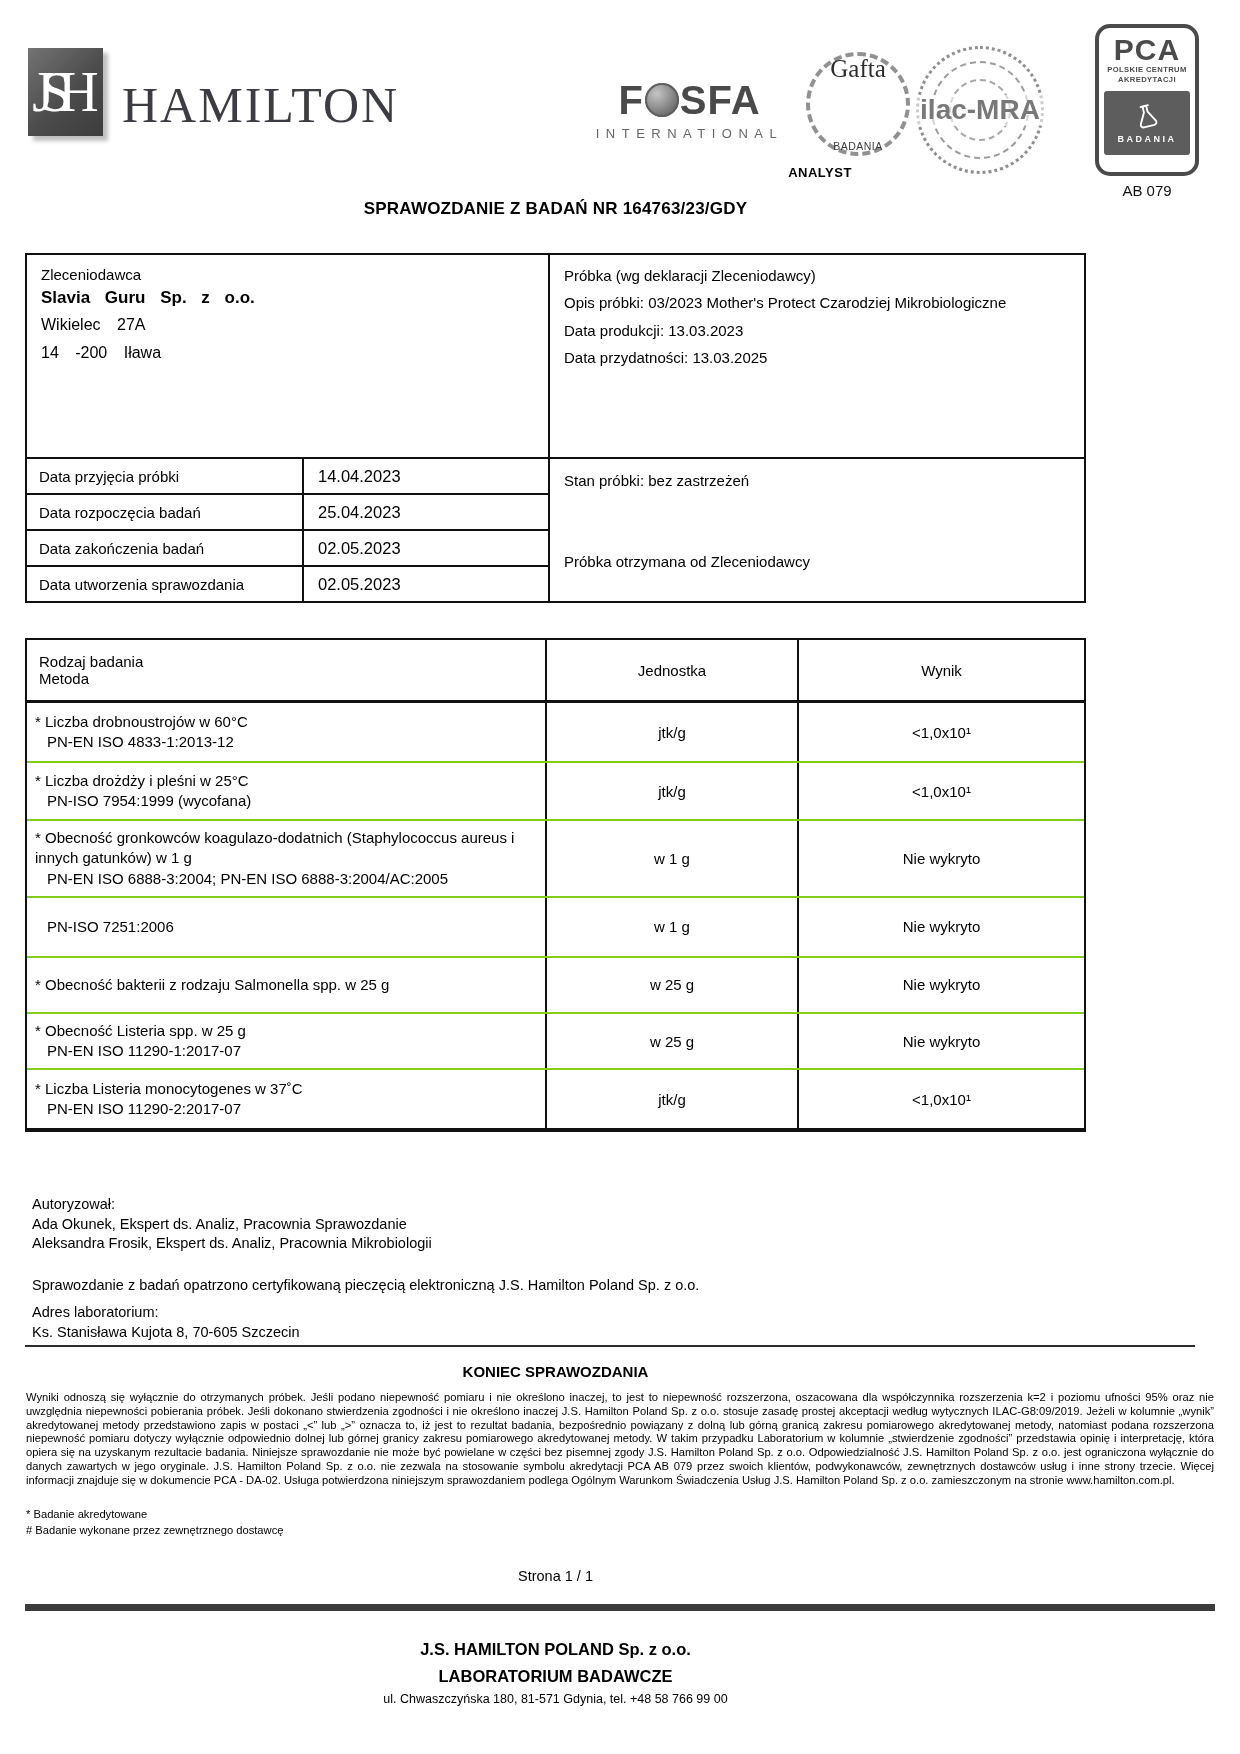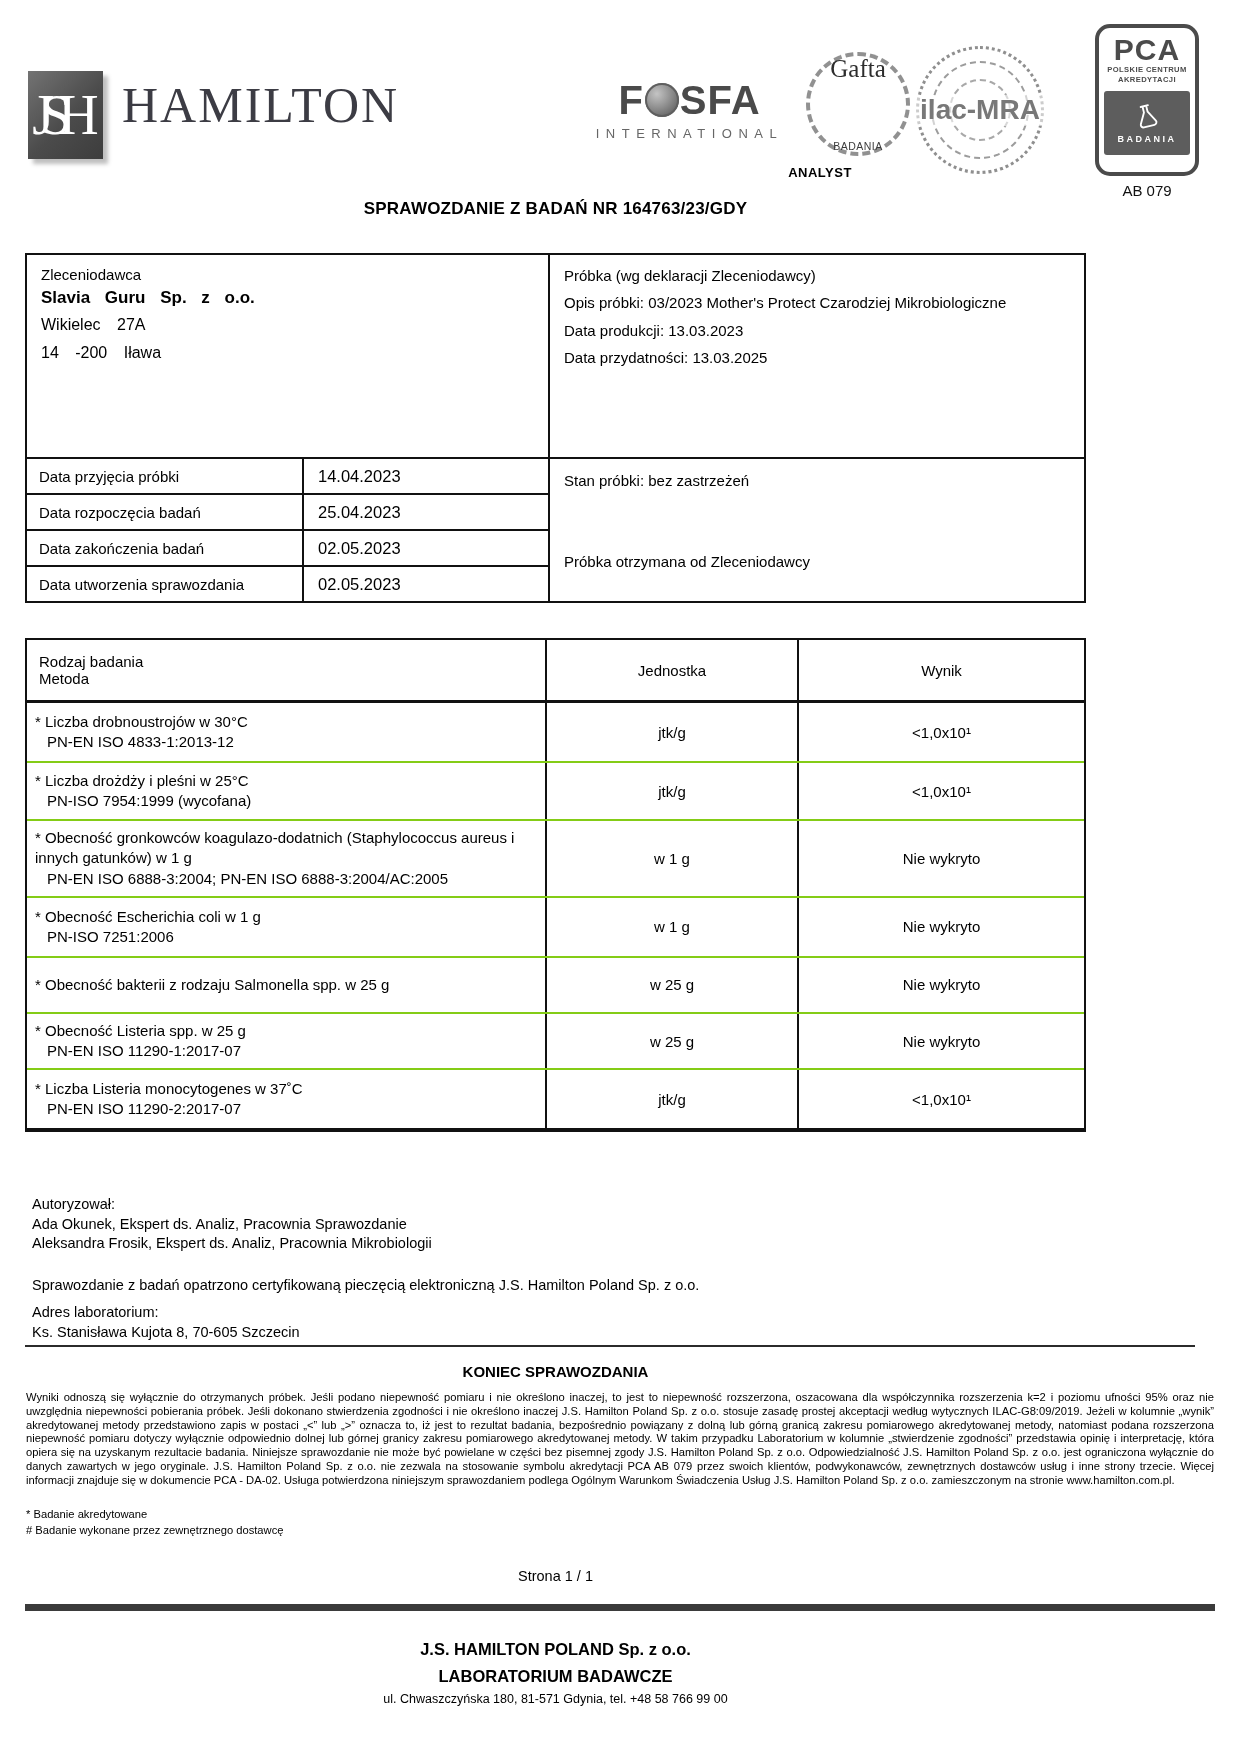--- a/index.html
+++ b/index.html
@@ -1,20 +1,20 @@
 <!DOCTYPE html>
 <html><head>
 <meta charset="utf-8">
 <style>
   html,body{margin:0;padding:0;background:#fff;}
   .page{position:relative;width:1240px;height:1754px;background:#ffffff;
         font-family:"Liberation Sans", sans-serif;color:#000;overflow:hidden;}
 
   
-  .jsh-box{position:absolute;left:28px;top:71px;width:75px;height:88px;
+  .jsh-box{position:absolute;left:28px;top:48px;width:75px;height:88px;
            background:linear-gradient(135deg,#737373 0%,#4b4b4b 55%,#3d3d3d 100%);
            box-shadow:5px 5px 4px rgba(0,0,0,0.25);
            display:flex;align-items:center;justify-content:center;}
   .jsh-text{font-family:"Liberation Serif",serif;color:#fff;font-size:56px;
             letter-spacing:-0.24em;padding-right:0.24em;line-height:1;}
   .hamilton{position:absolute;left:122px;top:80px;font-family:"Liberation Serif",serif;
             font-size:50px;line-height:1;color:#3c3c44;letter-spacing:2px;}
 
   .fosfa{position:absolute;left:582px;top:80px;width:215px;text-align:center;}
   .fosfa-line{display:flex;align-items:center;justify-content:center;
@@ -187,21 +187,21 @@
       <div class="hc">
         <div>Rodzaj badania</div>
         <div>Metoda</div>
       </div>
       <div class="hc center bl">Jednostka</div>
       <div class="hc center bl">Wynik</div>
     </div>
 
     <div class="r-row" style="min-height:58px">
       <div class="tc">
-        <div>* Liczba drobnoustrojów w 30°C</div>
+        <div>* Liczba drobnoustrojów w 60°C</div>
         <div class="method">PN-EN ISO 4833-1:2013-12</div>
       </div>
       <div class="cc">jtk/g</div>
       <div class="cc">&lt;1,0x10¹</div>
     </div>
 
     <div class="r-row" style="min-height:56px">
       <div class="tc">
         <div>* Liczba drożdży i pleśni w 25°C</div>
         <div class="method">PN-ISO 7954:1999 (wycofana)</div>
@@ -214,21 +214,20 @@
       <div class="tc">
         <div>* Obecność gronkowców koagulazo-dodatnich (Staphylococcus aureus i innych gatunków) w 1 g</div>
         <div class="method">PN-EN ISO 6888-3:2004; PN-EN ISO 6888-3:2004/AC:2005</div>
       </div>
       <div class="cc">w 1 g</div>
       <div class="cc">Nie wykryto</div>
     </div>
 
     <div class="r-row" style="min-height:58px">
       <div class="tc">
-        <div>* Obecność Escherichia coli w 1 g</div>
         <div class="method">PN-ISO 7251:2006</div>
       </div>
       <div class="cc">w 1 g</div>
       <div class="cc">Nie wykryto</div>
     </div>
 
     <div class="r-row" style="min-height:54px">
       <div class="tc">
         <div>* Obecność bakterii z rodzaju Salmonella spp. w 25 g</div>
       </div>

